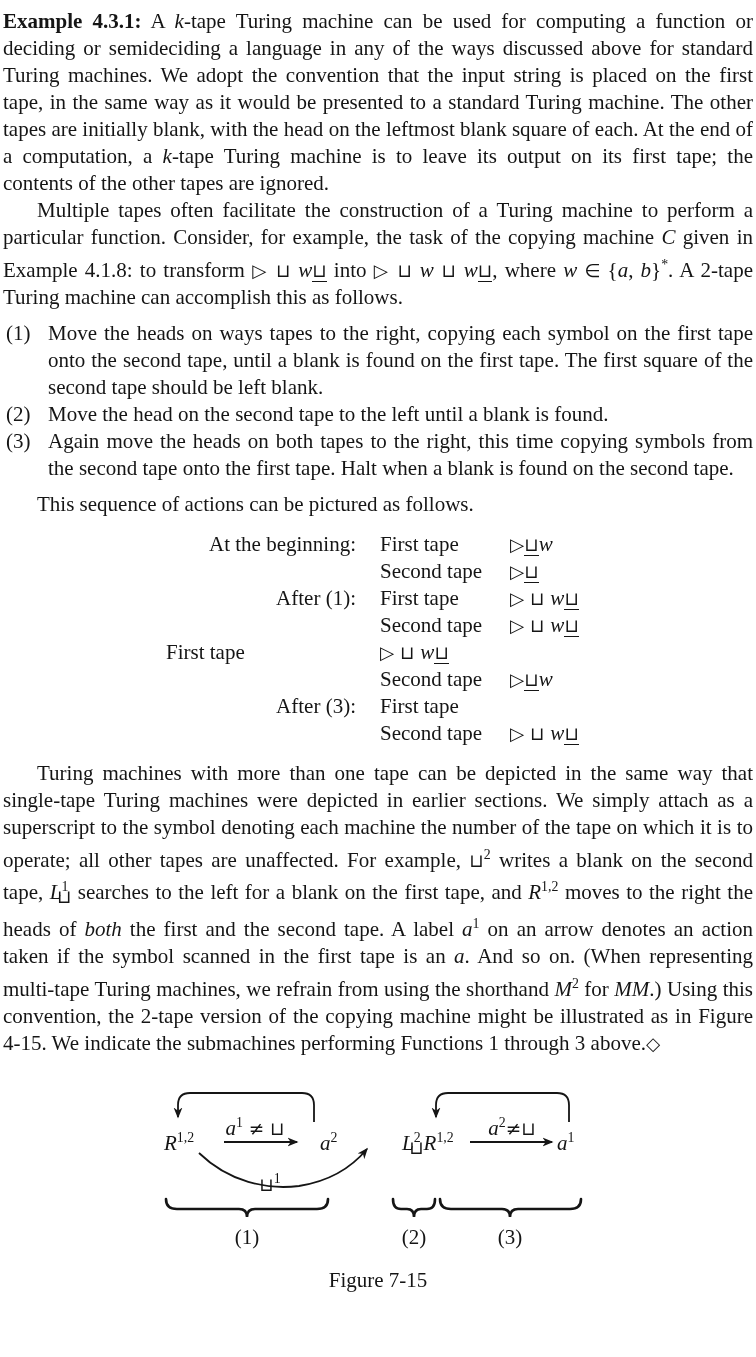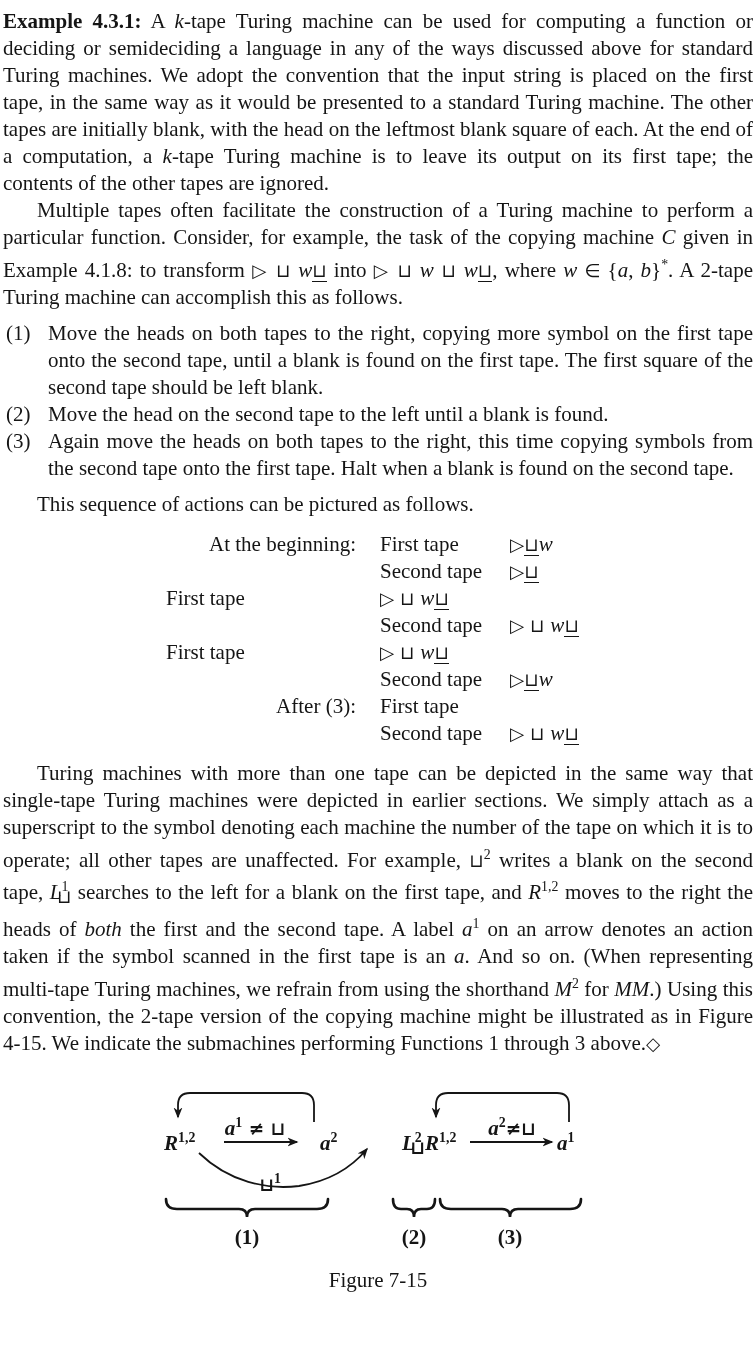--- a/index.html
+++ b/index.html
@@ -19,37 +19,37 @@
   .sym{font-family:"DejaVu Sans",sans-serif;font-size:88%;}
   .u{border-bottom:1.6px solid currentColor;}
   .proc-list{margin:9px 0 9px 0;}
   .proc-item{display:grid;grid-template-columns:45px auto;}
   .proc-marker{text-align:left;padding-left:3px;}
   .proc-text{text-align:justify;}
   .leadin{margin-top:5px;}
   .trace{margin:13px 0 13px 163px;}
   .trace-row{display:grid;grid-template-columns:214px 130px auto;line-height:27px;}
   .trace-label{text-align:right;padding-right:24px;}
-  .figure{position:relative;width:750px;height:177px;margin-top:21px;font-weight:bold;}
+  .figure{position:relative;width:750px;height:177px;margin-top:21px;}
   .figure svg{position:absolute;left:0;top:0;}
   .flabel{position:absolute;white-space:nowrap;}
   .fcenter{text-align:center;transform:translateX(-50%);}
   .figcaption{text-align:center;margin-top:12px;}
 </style>
 </head>
 <body>
 
 <p><span class="b">Example 4.3.1:</span><span> A </span><span class="i">k</span><span>-tape Turing machine can be used for computing a function or deciding or semideciding a language in any of the ways discussed above for standard Turing machines.  We adopt the convention that the input string is placed on the first tape, in the same way as it would be presented to a standard Turing machine.  The other tapes are initially blank, with the head on the leftmost blank square of each.  At the end of a computation, a </span><span class="i">k</span><span>-tape Turing machine is to leave its output on its first tape; the contents of the other tapes are ignored.</span></p>
 
 <p class="indent"><span>Multiple tapes often facilitate the construction of a Turing machine to perform a particular function.  Consider, for example, the task of the copying machine </span><span class="i">C</span><span> given in Example 4.1.8:  to transform </span><span class="sym">▷ ⊔ </span><span class="i">w</span><span class="sym u">⊔</span><span> into </span><span class="sym">▷ ⊔ </span><span class="i">w</span><span class="sym"> ⊔ </span><span class="i">w</span><span class="sym u">⊔</span><span>, where </span><span class="i">w</span><span> </span><span class="sym">∈</span><span> {</span><span class="i">a</span><span>, </span><span class="i">b</span><span>}</span><span class="sup">*</span><span>. A 2-tape Turing machine can accomplish this as follows.</span></p>
 
 <div class="proc-list">
   <div class="proc-item">
     <span class="proc-marker">(1)</span>
-    <span class="proc-text">Move the heads on both tapes to the right, copying more symbol on the first tape onto the second tape, until a blank is found on the first tape.  The first square of the second tape should be left blank.</span>
+    <span class="proc-text">Move the heads on ways tapes to the right, copying each symbol on the first tape onto the second tape, until a blank is found on the first tape.  The first square of the second tape should be left blank.</span>
   </div>
   <div class="proc-item">
     <span class="proc-marker">(2)</span>
     <span class="proc-text">Move the head on the second tape to the left until a blank is found.</span>
   </div>
   <div class="proc-item">
     <span class="proc-marker">(3)</span>
     <span class="proc-text">Again move the heads on both tapes to the right, this time copying symbols from the second tape onto the first tape.  Halt when a blank is found on the second tape.</span>
   </div>
 </div>
@@ -61,20 +61,21 @@
     <span class="trace-label">At the beginning:</span>
     <span class="trace-tape">First tape</span>
     <span class="trace-content"><span class="sym">▷</span><span class="sym u">⊔</span><span class="i">w</span></span>
   </div>
   <div class="trace-row">
     <span class="trace-label"></span>
     <span class="trace-tape">Second tape</span>
     <span class="trace-content"><span class="sym">▷</span><span class="sym u">⊔</span></span>
   </div>
   <div class="trace-row">
+    <span class="trace-label">After (1):</span>
     <span class="trace-tape">First tape</span>
     <span class="trace-content"><span class="sym">▷ ⊔ </span><span class="i">w</span><span class="sym u">⊔</span></span>
   </div>
   <div class="trace-row">
     <span class="trace-label"></span>
     <span class="trace-tape">Second tape</span>
     <span class="trace-content"><span class="sym">▷ ⊔ </span><span class="i">w</span><span class="sym u">⊔</span></span>
   </div>
   <div class="trace-row">
     <span class="trace-tape">First tape</span>

